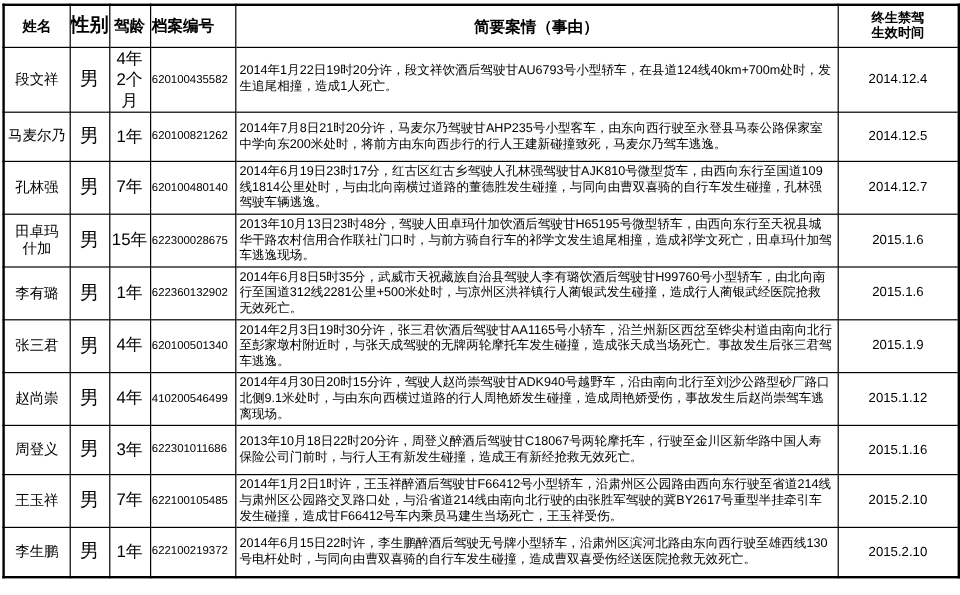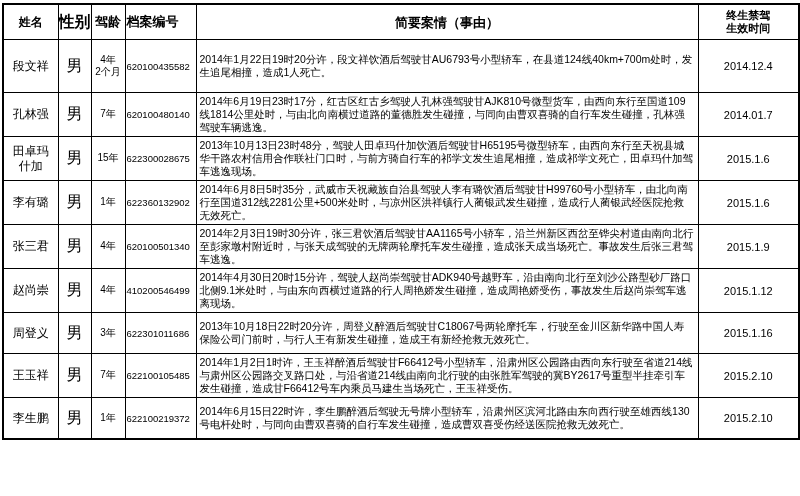--- a/index.html
+++ b/index.html
@@ -31,21 +31,21 @@
     padding:1px 0;
   }
   tbody td{height:36px;}
   tbody tr:first-child td{height:48px;}
   .c-name{
     width:55px;text-align:center;font-size:12px;
     white-space:pre-line;line-height:1.2;padding:0 1px;
   }
   .c-gender{width:33px;text-align:center;font-size:16px;}
   .c-years{
-    width:34px;text-align:center;font-size:10px;
+    width:34px;text-align:center;font-size:14px;
     white-space:pre-line;line-height:1.25;padding:0;
   }
   .c-file{width:71px;text-align:left;font-size:9.5px;letter-spacing:0;padding:0 1px;}
   .c-case{
     width:502px;text-align:left;font-size:10.5px;
     line-height:13px;padding:2px 3px;vertical-align:middle;
   }
   .c-date{width:101px;text-align:center;font-size:11px;}
 </style>
 </head>
@@ -76,26 +76,34 @@
         <tr>
           <td class="c-name">段文祥</td>
           <td class="c-gender">男</td>
           <td class="c-years">4年
 2个月</td>
           <td class="c-file">620100435582</td>
           <td class="c-case">2014年1月22日19时20分许，段文祥饮酒后驾驶甘AU6793号小型轿车，在县道124线40km+700m处时，发生追尾相撞，造成1人死亡。</td>
           <td class="c-date">2014.12.4</td>
         </tr>
         <tr>
+          <td class="c-name">马麦尔乃</td>
+          <td class="c-gender">男</td>
+          <td class="c-years">1年</td>
+          <td class="c-file">620100821262</td>
+          <td class="c-case">2014年7月8日21时20分许，马麦尔乃驾驶甘AHP235号小型客车，由东向西行驶至永登县马泰公路保家室中学向东200米处时，将前方由东向西步行的行人王建新碰撞致死，马麦尔乃驾车逃逸。</td>
+          <td class="c-date">2014.12.5</td>
+        </tr>
+        <tr>
           <td class="c-name">孔林强</td>
           <td class="c-gender">男</td>
           <td class="c-years">7年</td>
           <td class="c-file">620100480140</td>
           <td class="c-case">2014年6月19日23时17分，红古区红古乡驾驶人孔林强驾驶甘AJK810号微型货车，由西向东行至国道109线1814公里处时，与由北向南横过道路的董德胜发生碰撞，与同向由曹双喜骑的自行车发生碰撞，孔林强驾驶车辆逃逸。</td>
-          <td class="c-date">2014.01.7</td>
+          <td class="c-date">2014.12.7</td>
         </tr>
         <tr>
           <td class="c-name">田卓玛
 什加</td>
           <td class="c-gender">男</td>
           <td class="c-years">15年</td>
           <td class="c-file">622300028675</td>
           <td class="c-case">2013年10月13日23时48分，驾驶人田卓玛什加饮酒后驾驶甘H65195号微型轿车，由西向东行至天祝县城华干路农村信用合作联社门口时，与前方骑自行车的祁学文发生追尾相撞，造成祁学文死亡，田卓玛什加驾车逃逸现场。</td>
           <td class="c-date">2015.1.6</td>
         </tr>

